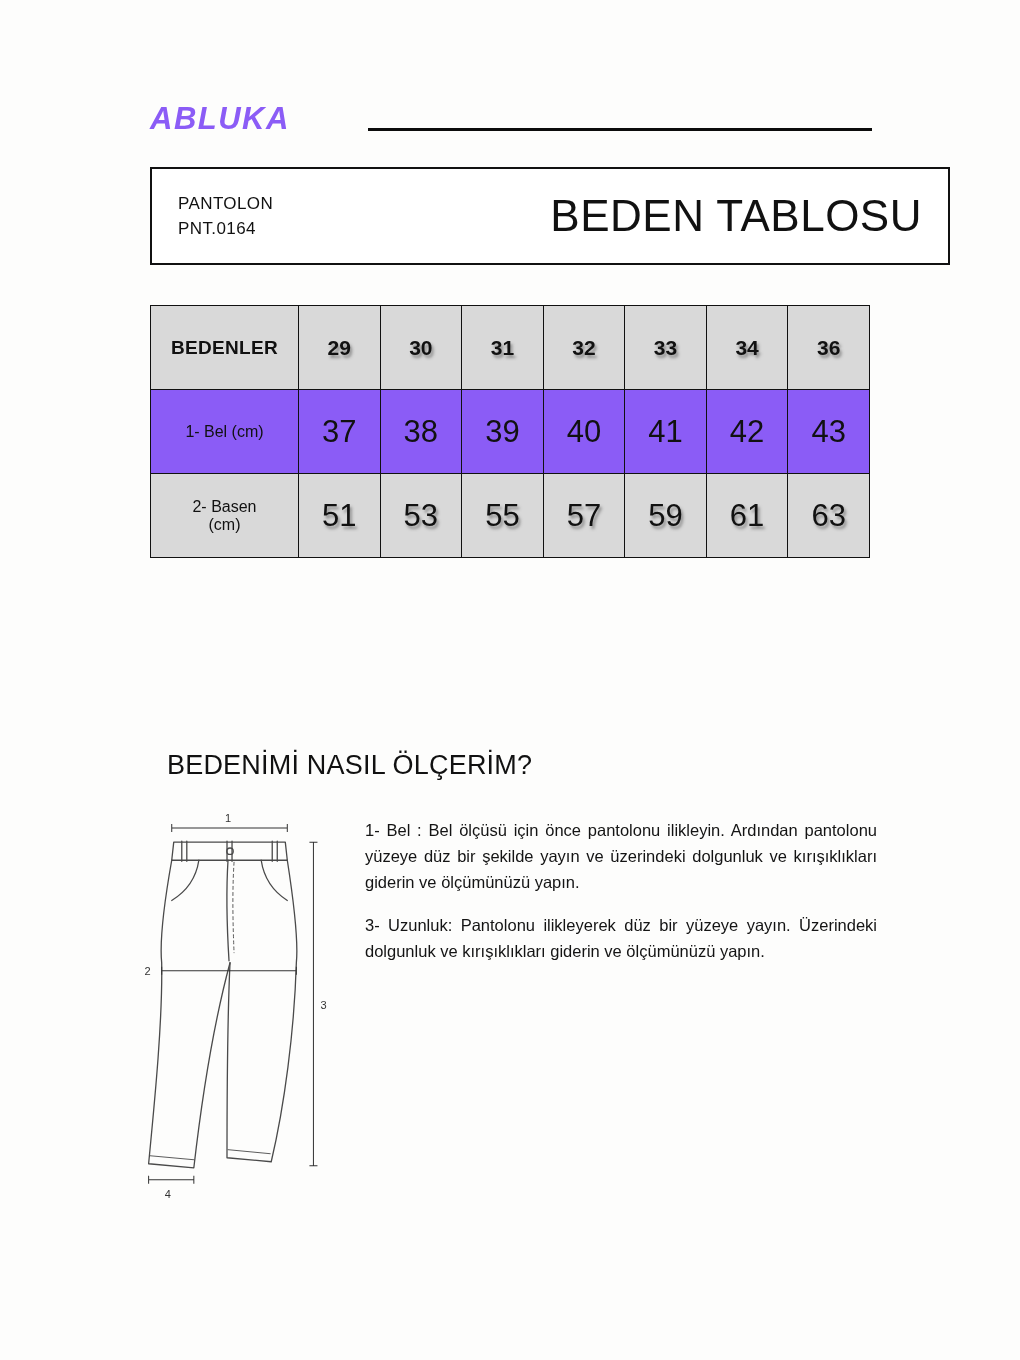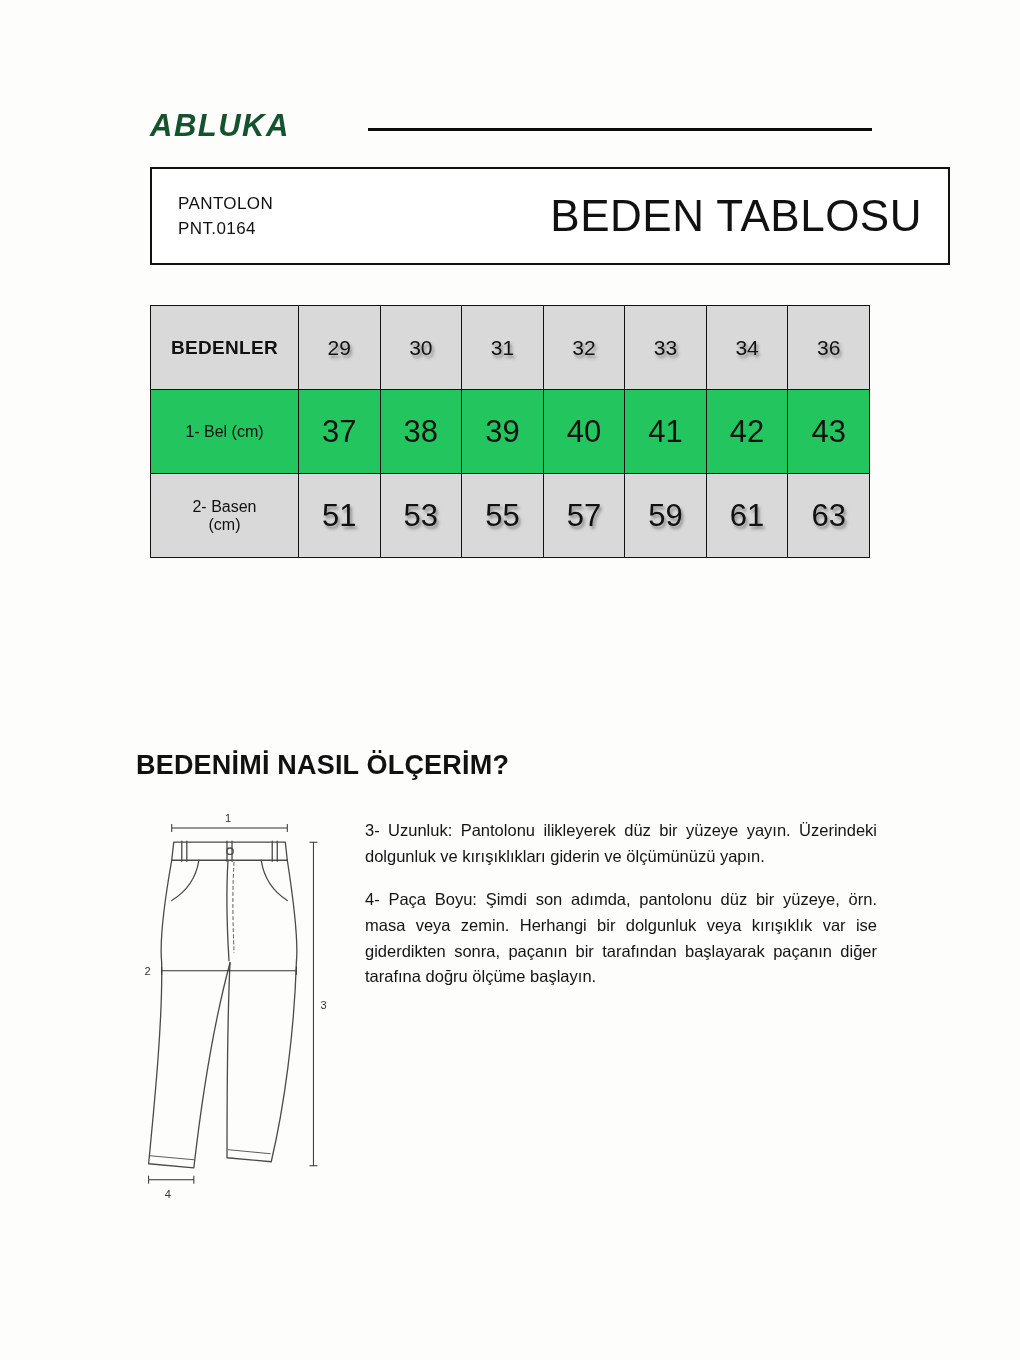--- a/index.html
+++ b/index.html
@@ -6,62 +6,62 @@
   html,body { background:#ffffff; }
   .page {
     position:relative; width:1020px; height:1360px; margin:0 auto;
     background:#fdfdfc; color:#111;
     font-family:"Liberation Sans","DejaVu Sans",sans-serif;
     overflow:hidden;
   }
 
   
   .brand-logo {
-    position:absolute; left:150px; top:108px;
+    position:absolute; left:150px; top:101px;
     font-size:31px; font-weight:900; font-style:italic;
-    letter-spacing:1.5px; color:#14532d;
+    letter-spacing:1.5px; color:#8b5cf6;
   }
   .header-rule {
     position:absolute; left:368px; top:128px; width:504px; height:3px;
     background:#0c0c0c;
   }
 
   
   .info-box {
     position:absolute; left:150px; top:167px; width:800px; height:98px;
     border:2px solid #111; background:#fff;
     display:flex; align-items:center; justify-content:space-between;
     padding:0 26px;
   }
   .product-meta { font-size:17px; line-height:1.5; letter-spacing:0.4px; }
   .table-title { font-size:44px; font-weight:400; letter-spacing:0.5px; }
 
   
   .size-table {
     position:absolute; left:150px; top:305px; width:720px;
-    border-collapse:collapse; table-layout:fixed; background:#22c55e;
+    border-collapse:collapse; table-layout:fixed; background:#8b5cf6;
   }
   .size-table td {
     border:1.5px solid #111; text-align:center; vertical-align:middle;
     height:84px; overflow:hidden;
   }
   .col-label { width:148px; }
   tr.shaded td { background:#d9d9d9; }
   .hdr-label { font-weight:bold; font-size:19px; letter-spacing:0.3px; }
-  .hdr-size  { font-weight:normal; font-size:21px; }
+  .hdr-size  { font-weight:bold; font-size:21px; }
   .row-label { font-size:16px; padding:0 26px; }
   .val       { font-size:31px; }
   tr.shaded .val, tr.shaded .hdr-size {
     text-shadow:2px 3px 3px rgba(70,70,70,0.5);
   }
 
   
   .measure-heading {
-    position:absolute; left:136px; top:750px;
-    font-size:27px; font-weight:bold; letter-spacing:0.2px;
+    position:absolute; left:167px; top:750px;
+    font-size:27px; font-weight:normal; letter-spacing:0.2px;
   }
   .diagram-wrap { position:absolute; left:98px; top:810px; width:256px; height:402px; }
   .instructions { position:absolute; left:365px; top:818px; width:512px; }
   .instructions p {
     font-size:16.5px; line-height:1.57; text-align:justify;
     margin-bottom:17px; color:#141414;
   }
   .diagram-wrap svg text {
     font-family:"Liberation Sans","DejaVu Sans",sans-serif;
     font-size:11px; fill:#333;
@@ -156,17 +156,17 @@
         <path d="M48,368 L93,368 M48,364 v8 M93,364 v8"></path>
       </g>
       <text x="124" y="12">1</text>
       <text x="44" y="164">2</text>
       <text x="219" y="198">3</text>
       <text x="64" y="386">4</text>
     </svg>
   </div>
 
   <div class="instructions">
+    <p>1- Bel : Bel ölçüsü için önce pantolonu ilikleyin. Ardından pantolonu yüzeye düz bir şekilde yayın ve üzerindeki dolgunluk ve kırışıklıkları giderin ve ölçümünüzü yapın.</p>
     <p>3- Uzunluk: Pantolonu ilikleyerek düz bir yüzeye yayın. Üzerindeki dolgunluk ve kırışıklıkları giderin ve ölçümünüzü yapın.</p>
-    <p>4- Paça Boyu: Şimdi son adımda, pantolonu düz bir yüzeye, örn. masa veya zemin. Herhangi bir dolgunluk veya kırışıklık var ise giderdikten sonra, paçanın bir tarafından başlayarak paçanın diğer tarafına doğru ölçüme başlayın.</p>
   </div>
 
 </div>
 
 </body></html>

